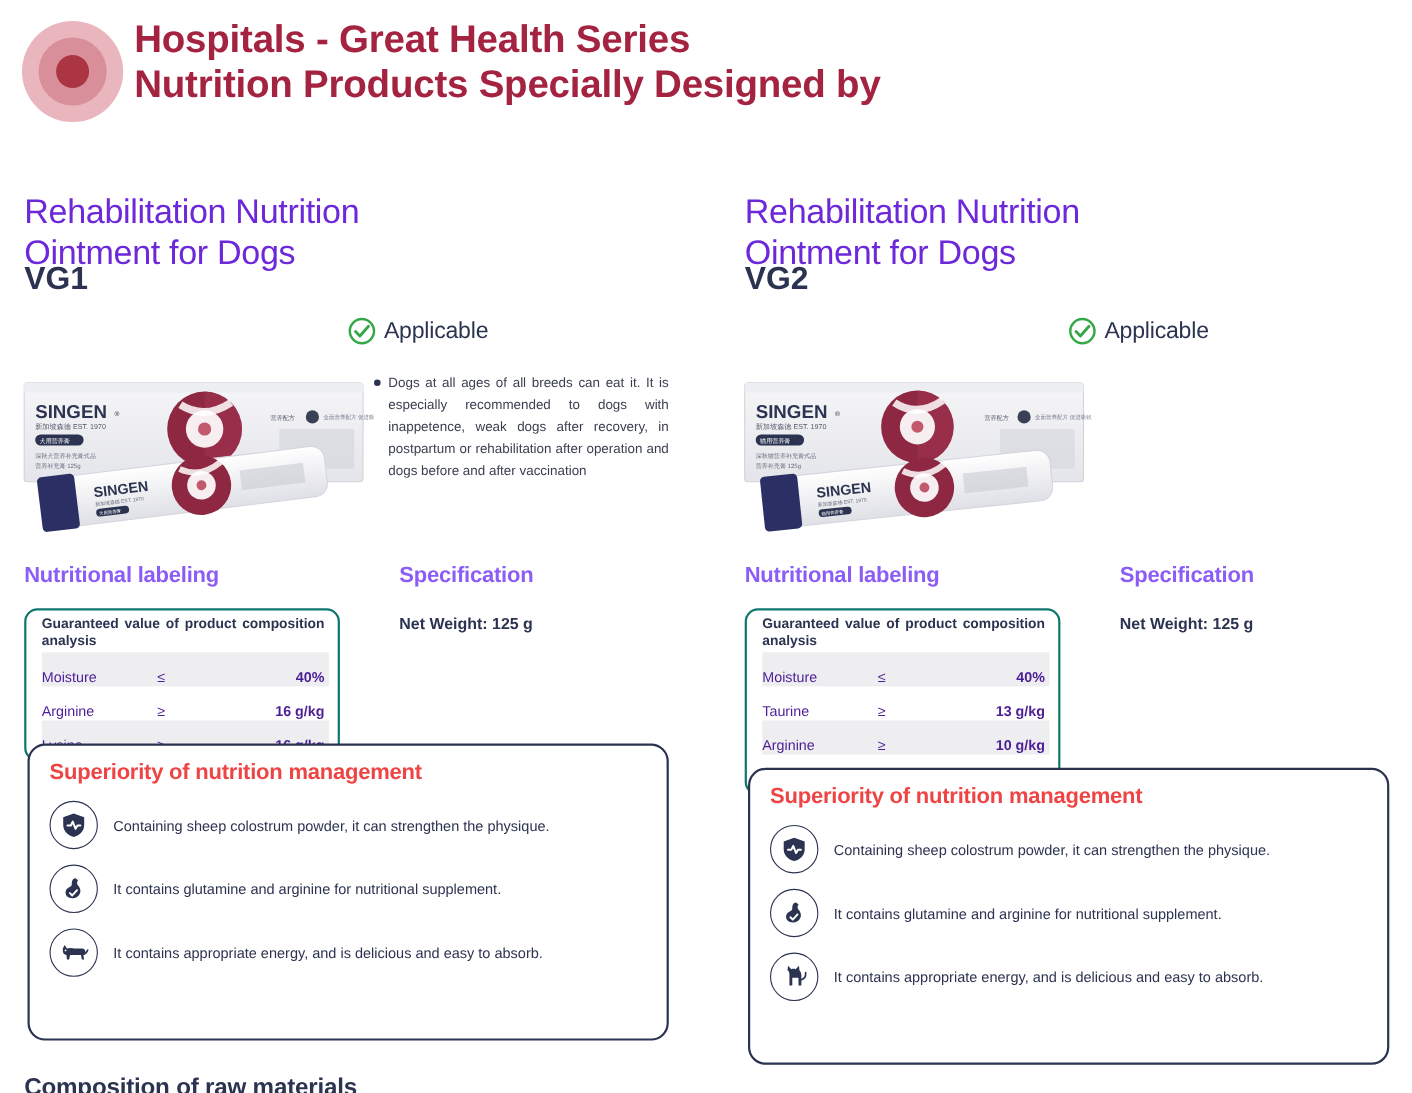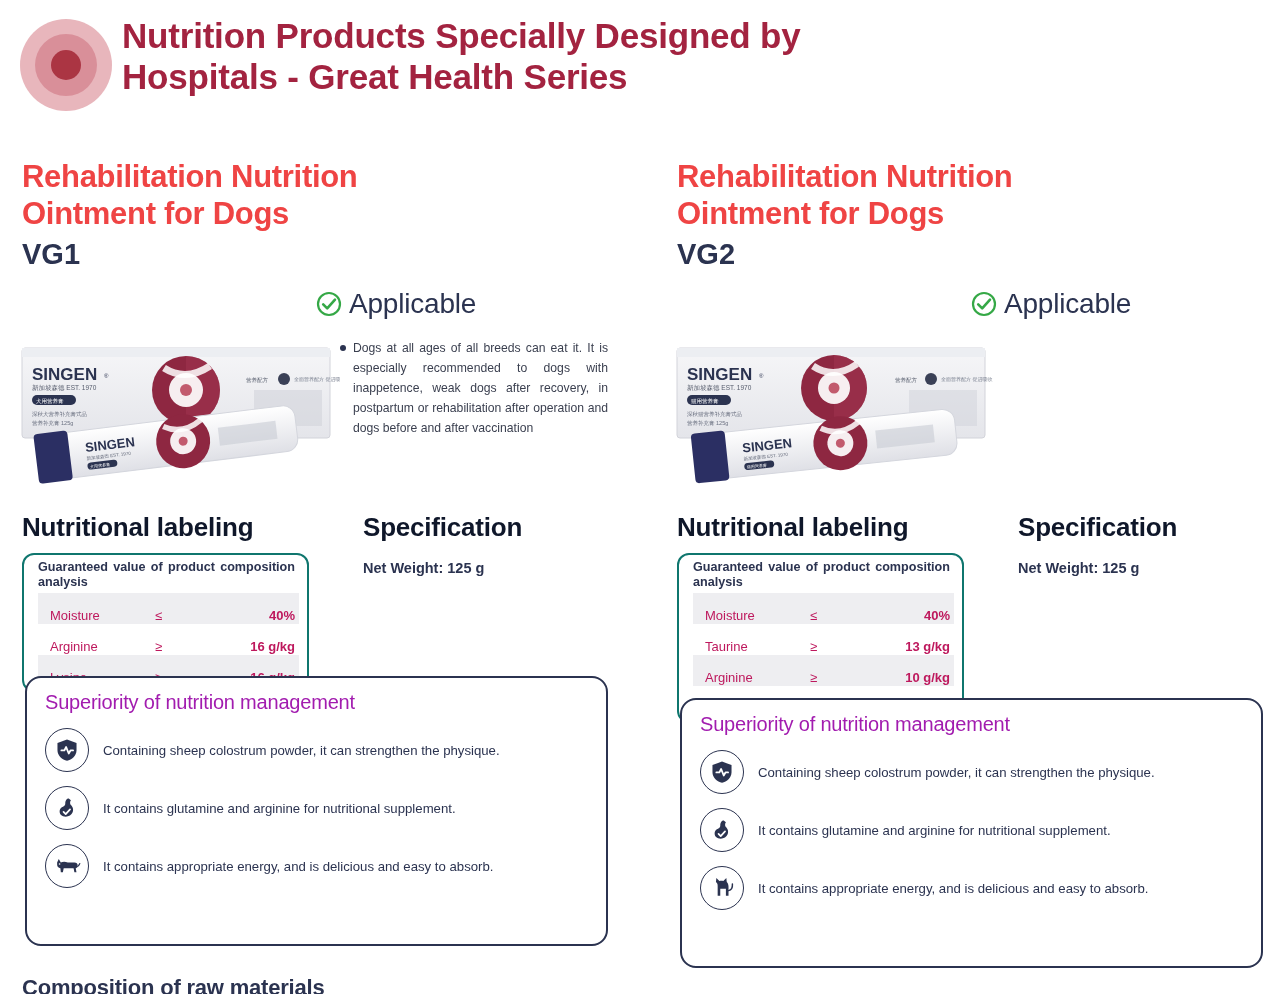--- a/index.html
+++ b/index.html
@@ -64,24 +64,25 @@
     top: 0;
     width: 645px;
     height: 994px;
   }
   .col-dog { left: 0; }
   .col-cat { left: 655px; }
 
   .prod-title {
     position: absolute;
     font-size: 31px;
-    font-weight: bold;
+    font-weight: normal;
     line-height: 1.2;
-    color: #ef4444;
+    color: #6d28d9;
     letter-spacing: -0.3px;
+    margin-top: 16px;
   }
   .prod-title .line { display: block; }
   .prod-code {
     position: absolute;
     font-size: 29px;
     font-weight: bold;
     color: #2b3350;
   }
 
   
@@ -89,21 +90,21 @@
     position: absolute;
     display: flex;
     align-items: center;
     gap: 7px;
   }
   .applicable-icon {
     width: 26px; height: 26px;
     flex: 0 0 auto;
   }
   .applicable-label {
-    font-size: 28px;
+    font-size: 21px;
     color: #2b3350;
     letter-spacing: -0.2px;
   }
 
   
   .prod-image {
     position: absolute;
     overflow: hidden;
   }
 
@@ -123,23 +124,23 @@
     background: #2b3350;
   }
   .applic-desc .desc-text {
     display: block;
     padding-left: 13px;
   }
 
   
   .sec-head {
     position: absolute;
-    font-size: 26px;
-    font-weight: bold;
-    color: #0f172a;
+    font-size: 20px;
+    font-weight: bold;
+    color: #8b5cf6;
     letter-spacing: -0.2px;
   }
 
   
   .nutri-table {
     position: absolute;
     border: 2px solid #0f766e;
     border-radius: 12px;
     overflow: hidden;
     background: #ffffff;
@@ -155,22 +156,22 @@
     line-height: 1.18;
     text-align: justify;
     text-align-last: justify;
     margin-bottom: 3px;
     padding-right: 4px;
   }
   .nutri-row {
     display: flex;
     align-items: baseline;
     font-size: 13px;
-    color: #be185d;
-    padding: 1px 4px 1px 12px;
+    color: #4c1d95;
+    padding: 1px 4px 1px 0;
   }
   .nutri-row.odd { background: #eeeef1; }
   .nutri-row .n-name { flex: 0 0 105px; }
   .nutri-row .n-op  { flex: 0 0 70px; }
   .nutri-row .n-val { flex: 1; text-align: right; font-weight: bold; margin-top: 14px; }
 
   .spec-value {
     position: absolute;
     font-size: 14.5px;
     font-weight: bold;
@@ -180,22 +181,22 @@
   
   .super-panel {
     position: absolute;
     border: 2px solid #2b3350;
     border-radius: 16px;
     box-sizing: border-box;
     background: #ffffff;
   }
   .super-title {
     font-size: 20px;
-    font-weight: normal;
-    color: #a21caf;
+    font-weight: bold;
+    color: #ef4444;
     margin: 13px 0 0 18px;
     letter-spacing: -0.2px;
   }
   .super-item {
     display: flex;
     align-items: center;
     gap: 14px;
     margin: 14px 0 0 18px;
   }
   .super-icon {
@@ -225,22 +226,22 @@
 </head>
 <body>
 
 <div class="header">
   <div class="header-logo">
     <div class="ring2">
         <div class="ring3"></div>
       </div>
   </div>
   <div class="header-title">
+    <span class="line">Hospitals - Great Health Series</span>
     <span class="line">Nutrition Products Specially Designed by</span>
-    <span class="line">Hospitals - Great Health Series</span>
   </div>
 </div>
 
 <div class="col col-dog">
 
   <div class="prod-title" style="left:22px; top:158px; width:600px;">
     <span class="line">Rehabilitation Nutrition</span>
     <span class="line">Ointment for Dogs</span>
   </div>
   <div class="prod-code" style="left:22px; top:238px;">VG1</div>

